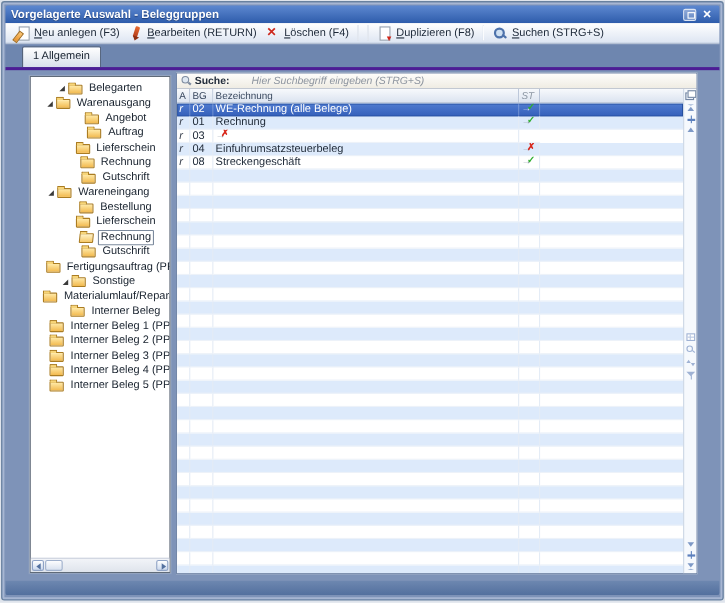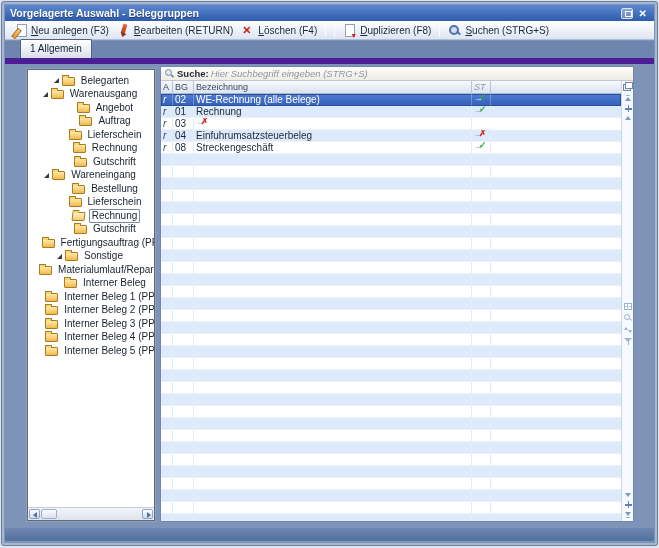--- a/index.html
+++ b/index.html
@@ -55,21 +55,21 @@
         background:#fff; border:1px solid #95a0ae; }
   .duplicate-icon::after { content:"\25BC"; position:absolute; right:-1px; bottom:-2px;
         color:#d2271a; font-size:7px; }
   .search-icon::before { content:""; position:absolute; left:1px; top:1px; width:6px; height:6px;
         border:2px solid #4d72ab; border-radius:50%; background:#cfe0f2; }
   .search-icon::after { content:""; position:absolute; left:8px; top:8px; width:5px; height:2px;
         background:#4d72ab; transform:rotate(40deg); border-radius:1px; }
 
   
   .tabstrip { position:absolute; left:3px; top:39px; right:3px; height:23px;
-              background:#6e86af; border-bottom:6px solid #4c1d95;
+              background:#6e86af; border-bottom:3px solid #4c1d95;
               display:flex; align-items:flex-end; padding-left:15px; }
   .tab { height:19px; line-height:18px; padding:0 9px; font-size:10px; color:#16202e;
          background:linear-gradient(#ffffff,#d8dfeb); border:1px solid #55637a; border-bottom:none;
          border-radius:2px 2px 0 0; }
 
   
   .content { position:absolute; left:3px; top:62px; right:3px; bottom:17px; background:#7e93b8; }
 
   
   .tree-panel { position:absolute; left:22px; top:5px; width:128px; height:452px;
@@ -104,21 +104,21 @@
   
   .grid-panel { position:absolute; left:155px; top:2px; width:474px; height:456px;
                 background:#fff; border:1px solid #7387a8; display:flex; flex-direction:column; }
   .searchbar { height:14px; flex:none; display:flex; align-items:center;
                background:linear-gradient(#fefdfb,#efece3); border-bottom:1px solid #c2c8d2; }
   .lens { width:11px; height:11px; position:relative; margin:0 2px 0 3px; flex:none; }
   .lens::before { content:""; position:absolute; left:1px; top:1px; width:5px; height:5px;
                border:1px solid #7e8ca0; border-radius:50%; background:#dfe8f2; }
   .lens::after { content:""; position:absolute; left:7px; top:7px; width:3px; height:1.5px;
                background:#7e8ca0; transform:rotate(40deg); }
-  .slabel { font-size:9.5px; font-weight:bold; color:#242e3c; margin-right:2px; }
+  .slabel { font-size:9.5px; font-weight:bold; color:#242e3c; margin-right:20px; }
   .sph { font-size:9.5px; font-style:italic; color:#8f96a0; }
 
   .gsplit { flex:1; display:flex; min-height:0; }
   .gmain { flex:1; display:flex; flex-direction:column; min-width:0; overflow:hidden; }
 
   .ghead { height:13px; flex:none; display:grid; grid-template-columns:12px 21px 278px 19px 1fr; }
   .ghead .hc { background:linear-gradient(#f7f9fc,#dbe3f0); border-right:1px solid #b6c2d6;
                border-bottom:1px solid #aab8ce; font-size:9px; color:#39485e; line-height:12px;
                padding-left:2px; overflow:hidden; white-space:nowrap; }
   .ghead .hc.c-st { color:#8d97a4; font-style:italic; }

